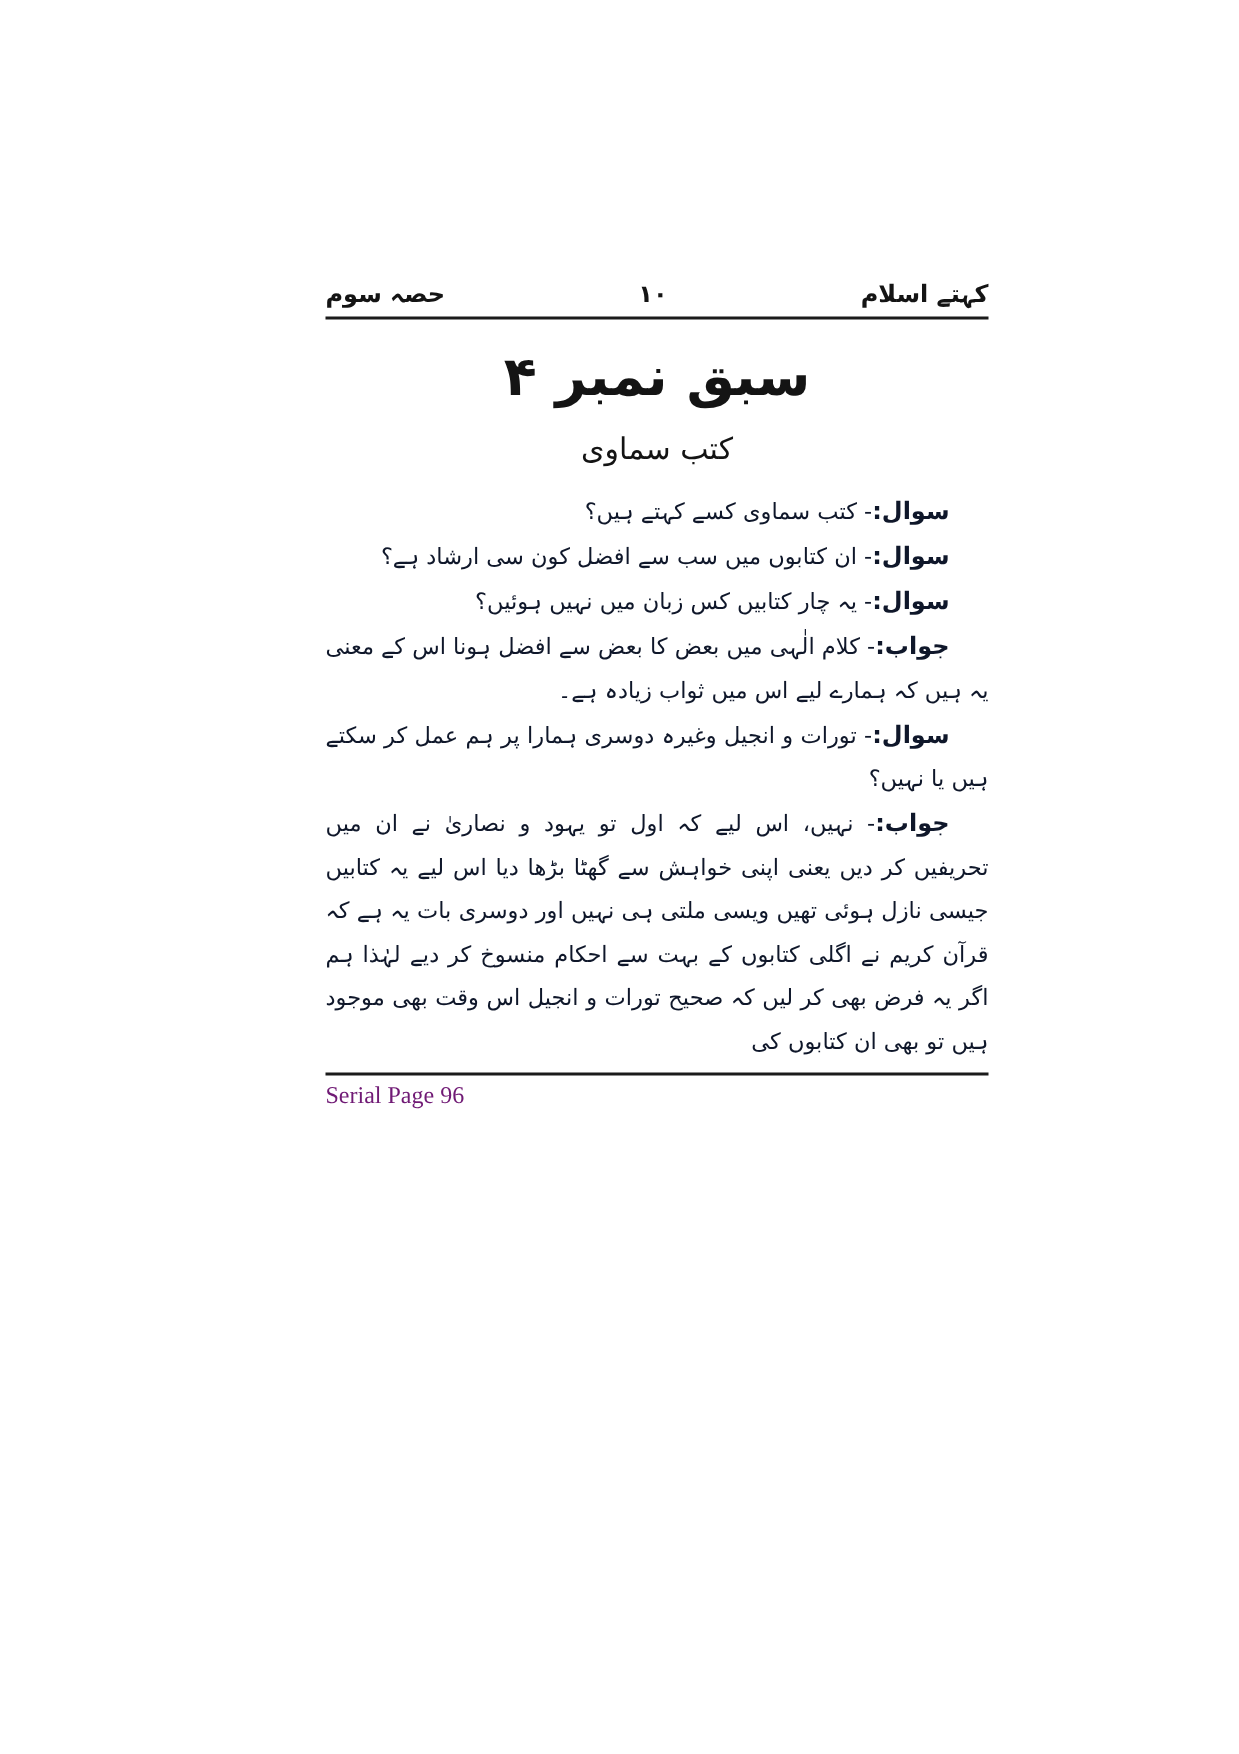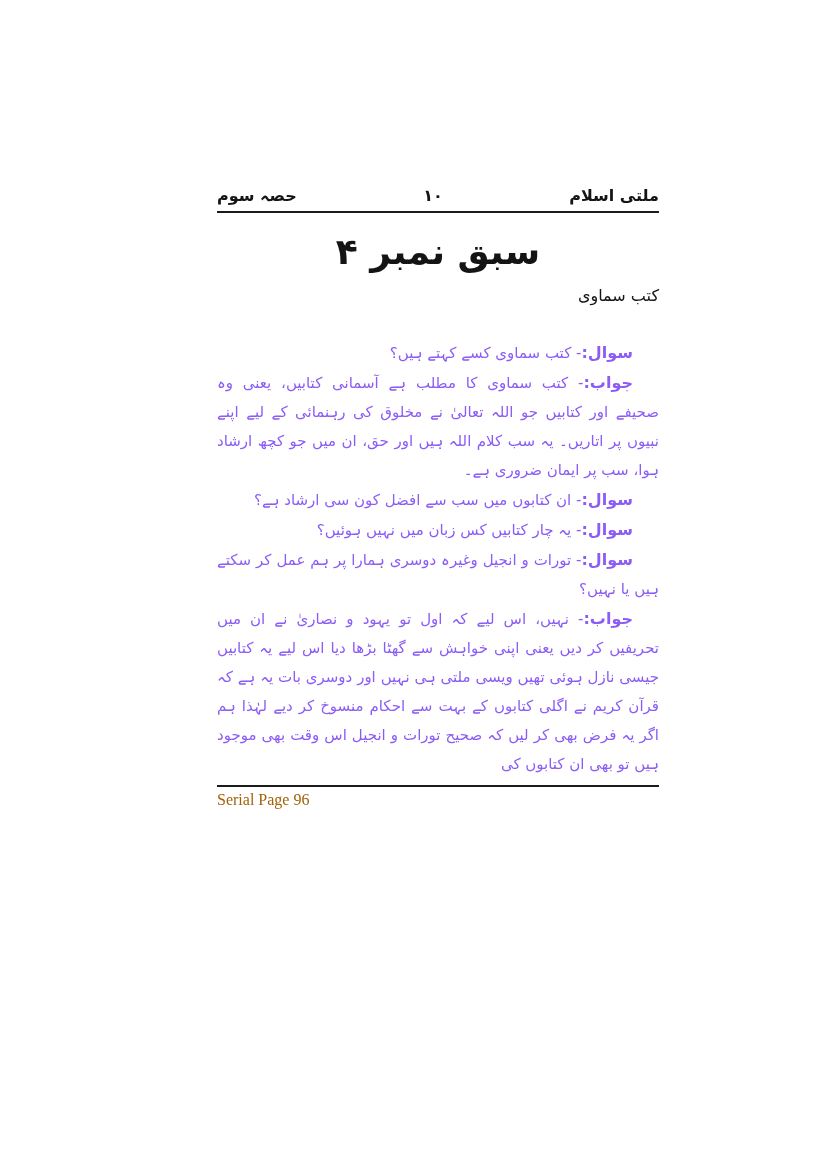--- a/index.html
+++ b/index.html
@@ -34,73 +34,74 @@
   .lesson-title {
     direction: rtl;
     text-align: center;
     font-size: 36px;
     font-weight: bold;
     margin-top: 16px;
     line-height: 1.3;
   }
   .lesson-subtitle {
     direction: rtl;
-    font-size: 16px;
+    text-align: center;
+    font-size: 20px;
     font-weight: normal;
     margin-top: 10px;
     line-height: 1.3;
   }
   .body-text {
     direction: rtl;
     text-align: justify;
-    margin-top: 31px;
+    margin-top: 14px;
     font-size: 15px;
     line-height: 29px;
-    color: #8b5cf6;
+    color: #0f172a;
   }
   .qa { text-indent: 26px; }
   .qa .label {
     font-weight: bold;
     font-size: 16px;
   }
   .qa .qtext { font-weight: normal; }
   .footer {
     margin-top: 6px;
     border-top: 2.5px solid #1b1b1b;
     padding-top: 3px;
   }
   .serial {
     display: inline-block;
     direction: ltr;
     text-align: left;
     font-family: "Liberation Serif", serif;
     font-size: 16px;
-    color: #a16207;
+    color: #701a75;
   }
 </style>
 </head>
 <body>
 
 <div class="page">
   <div class="content">
 
     <div class="running-head">
-      <span class="slot">ملتی اسلام</span>
+      <span class="slot">کہتے اسلام</span>
       <span class="slot">۱۰</span>
       <span class="slot">حصہ سوم</span>
     </div>
 
     <h1 class="lesson-title">سبق نمبر ۴</h1>
     <h2 class="lesson-subtitle">کتب سماوی</h2>
 
     <div class="body-text">
       <p class="qa"><span class="label">سوال:</span><span class="qtext">- کتب سماوی کسے کہتے ہیں؟</span></p>
-      <p class="qa"><span class="label">جواب:</span><span class="qtext">- کتب سماوی کا مطلب ہے آسمانی کتابیں، یعنی وہ صحیفے اور کتابیں جو اللہ تعالیٰ نے مخلوق کی رہنمائی کے لیے اپنے نبیوں پر اتاریں۔ یہ سب کلام اللہ ہیں اور حق، ان میں جو کچھ ارشاد ہوا، سب پر ایمان ضروری ہے۔</span></p>
       <p class="qa"><span class="label">سوال:</span><span class="qtext">- ان کتابوں میں سب سے افضل کون سی ارشاد ہے؟</span></p>
       <p class="qa"><span class="label">سوال:</span><span class="qtext">- یہ چار کتابیں کس زبان میں نہیں ہوئیں؟</span></p>
+      <p class="qa"><span class="label">جواب:</span><span class="qtext">- کلام الٰہی میں بعض کا بعض سے افضل ہونا اس کے معنی یہ ہیں کہ ہمارے لیے اس میں ثواب زیادہ ہے۔</span></p>
       <p class="qa"><span class="label">سوال:</span><span class="qtext">- تورات و انجیل وغیرہ دوسری ہمارا پر ہم عمل کر سکتے ہیں یا نہیں؟</span></p>
       <p class="qa"><span class="label">جواب:</span><span class="qtext">- نہیں، اس لیے کہ اول تو یہود و نصاریٰ نے ان میں تحریفیں کر دیں یعنی اپنی خواہش سے گھٹا بڑھا دیا اس لیے یہ کتابیں جیسی نازل ہوئی تھیں ویسی ملتی ہی نہیں اور دوسری بات یہ ہے کہ قرآن کریم نے اگلی کتابوں کے بہت سے احکام منسوخ کر دیے لہٰذا ہم اگر یہ فرض بھی کر لیں کہ صحیح تورات و انجیل اس وقت بھی موجود ہیں تو بھی ان کتابوں کی</span></p>
     </div>
 
     <div class="footer">
       <span class="serial">Serial Page  96</span>
     </div>
 
   </div>
 </div>

